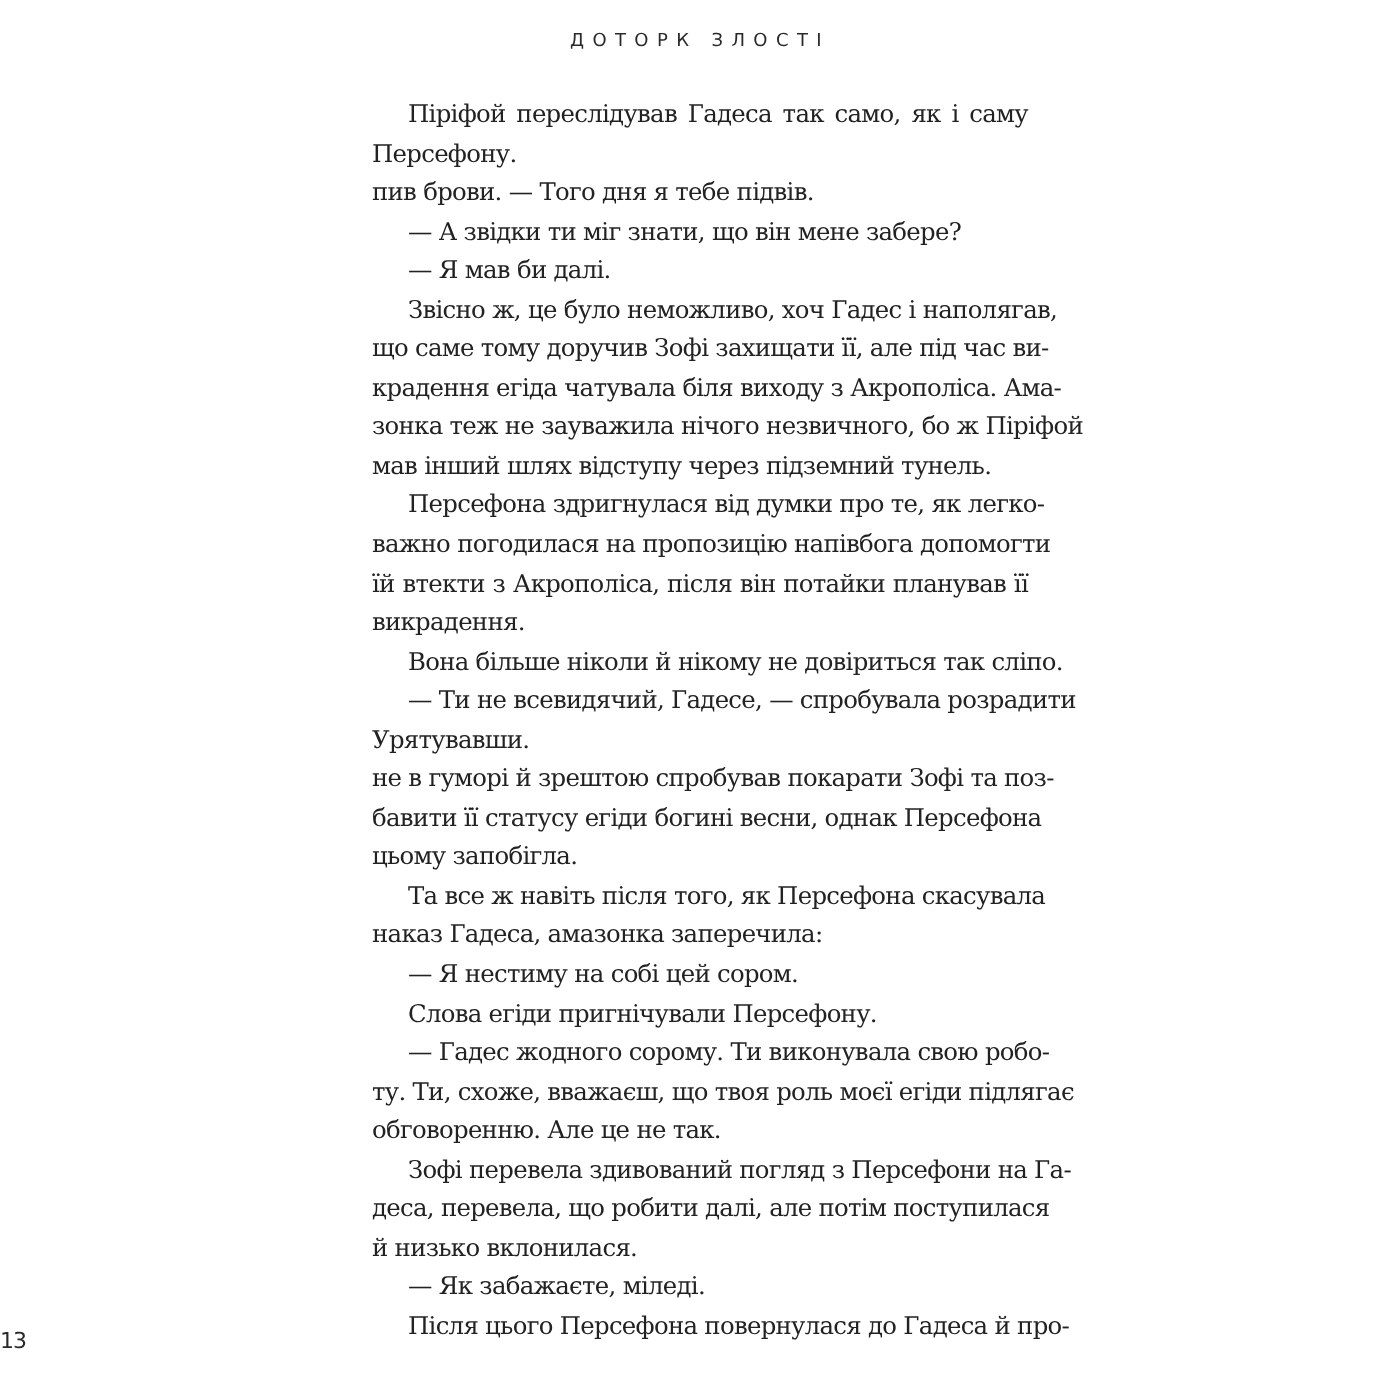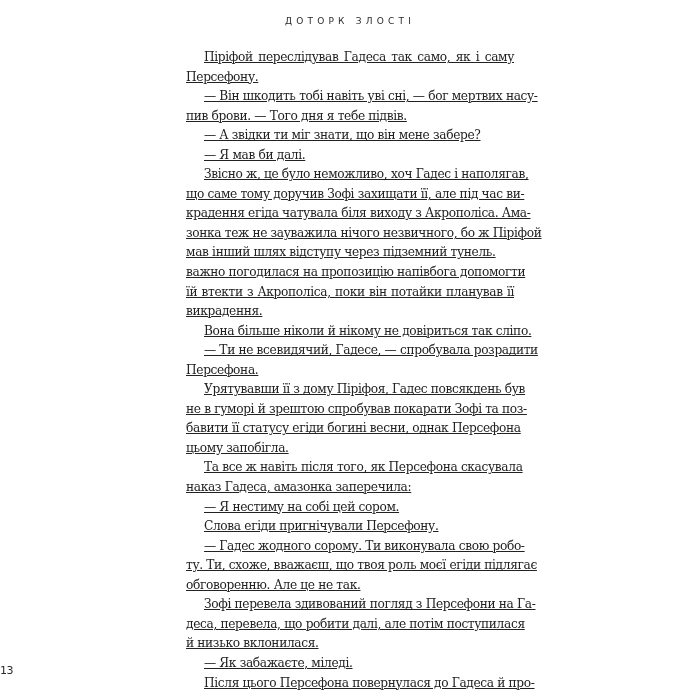--- a/index.html
+++ b/index.html
@@ -41,21 +41,20 @@
       line-height: 19.55px;
       color: #222222;
     }
     .line {
       display: block;
       white-space: nowrap;
       height: 19.55px;
       text-align: justify;
       text-align-last: justify;
       letter-spacing: -0.35px;
-      text-decoration: underline;
     }
     .line.indent { padding-left: 18px; }
     .line.last { text-align-last: left; }
     .folio {
       position: absolute;
       top: 664px;
       left: 0;
       width: 700px;
       text-align: left;
       font-family: "DejaVu Sans", sans-serif;
@@ -65,36 +64,35 @@
     }
   </style>
 </head>
 <body>
 
 <div class="page">
   <div class="running-head">ДОТОРК ЗЛОСТІ</div>
   <div class="text-block" id="text-block">
       <span class="line indent">Пірі­фой переслідував Гадеса так само, як і саму</span>
       <span class="line last">Персефону.</span>
-      <span class="line indent">— Він шкодить тобі навіть уві сні, — бог мертвих насу-</span>
       <span class="line last">пив брови. — Того дня я тебе підвів.</span>
       <span class="line indent last">— А звідки ти міг знати, що він мене забере?</span>
       <span class="line indent last">— Я мав би далі.</span>
       <span class="line indent">Звісно ж, це було неможливо, хоч Гадес і наполягав,</span>
       <span class="line">що саме тому доручив Зофі захищати її, але під час ви-</span>
       <span class="line">крадення егіда чатувала біля виходу з Акрополіса. Ама-</span>
       <span class="line">зонка теж не зауважила нічого незвичного, бо ж Пірі­фой</span>
       <span class="line last">мав інший шлях відступу через підземний тунель.</span>
+      <span class="line indent">Персефона здригнулася від думки про те, як легко-</span>
       <span class="line">важно погодилася на пропозицію напівбога допомогти</span>
-      <span class="line">їй втекти з Акрополіса, поки він потайки планував її</span>
+      <span class="line">їй втекти з Акрополіса, після він потайки планував її</span>
       <span class="line last">викрадення.</span>
       <span class="line indent last">Вона більше ніколи й нікому не довіриться так сліпо.</span>
       <span class="line indent">— Ти не всевидячий, Гадесе, — спробувала розрадити</span>
-      <span class="line last">Персефона.</span>
-      <span class="line indent">Урятувавши її з дому Пірі­фоя, Гадес повсякдень був</span>
+      <span class="line last">Урятувавши.</span>
       <span class="line">не в гуморі й зрештою спробував покарати Зофі та поз-</span>
       <span class="line">бавити її статусу егіди богині весни, однак Персефона</span>
       <span class="line last">цьому запобігла.</span>
       <span class="line indent">Та все ж навіть після того, як Персефона скасувала</span>
       <span class="line last">наказ Гадеса, амазонка заперечила:</span>
       <span class="line indent last">— Я нестиму на собі цей сором.</span>
       <span class="line indent last">Слова егіди пригнічували Персефону.</span>
       <span class="line indent">— Гадес жодного сорому. Ти виконувала свою робо-</span>
       <span class="line">ту. Ти, схоже, вважаєш, що твоя роль моєї егіди підлягає</span>
       <span class="line last">обговоренню. Але це не так.</span>

